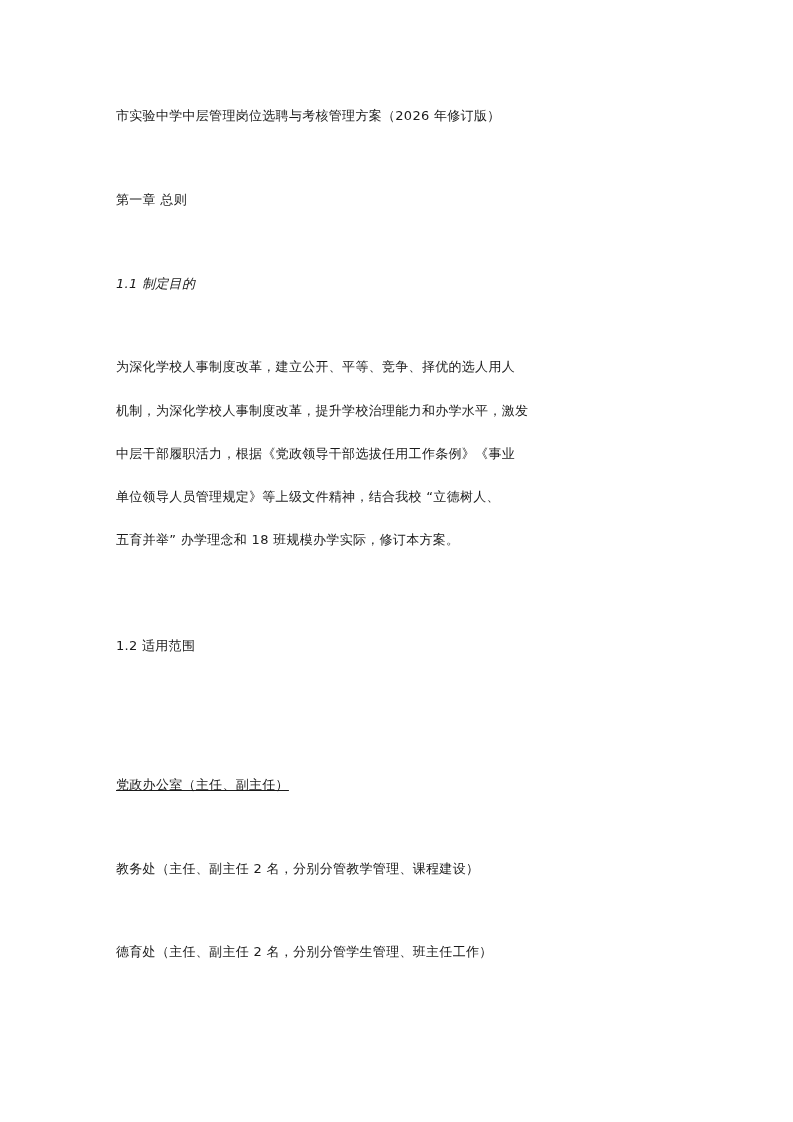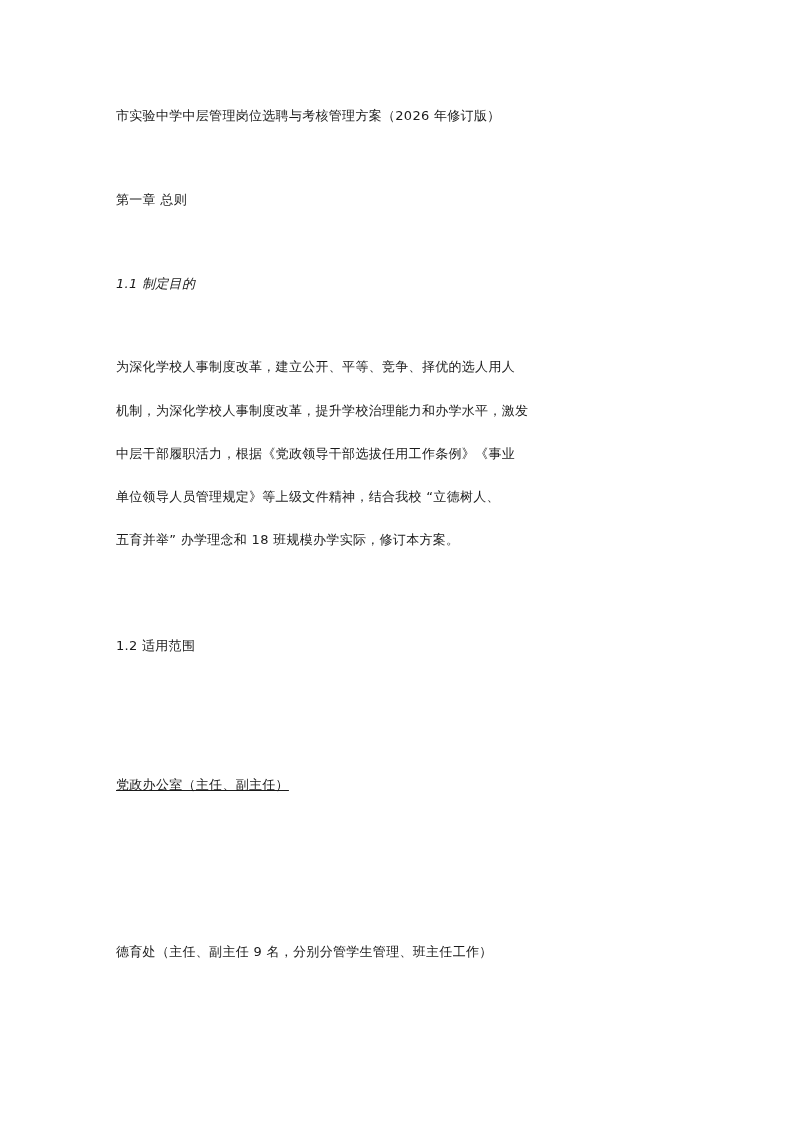--- a/index.html
+++ b/index.html
@@ -17,14 +17,15 @@
   <div class="line" style="top:272px;font-style:italic;">1.1  制定目的</div>
 
   <div class="line" style="top:355px;">为深化学校人事制度改革，建立公开、平等、竞争、择优的选人用人</div>
   <div class="line" style="top:399px;">机制，为深化学校人事制度改革，提升学校治理能力和办学水平，激发</div>
   <div class="line" style="top:485px;">单位领导人员管理规定》等上级文件精神，结合我校 “立德树人、</div>
   <div class="line" style="top:442px;">中层干部履职活力，根据《党政领导干部选拔任用工作条例》《事业</div>
   <div class="line" style="top:528px;">五育并举” 办学理念和 18 班规模办学实际，修订本方案。</div>
 
   <div class="line" style="top:606px;margin-top:28px;">1.2  适用范围</div>
   <div class="line" style="top:773px;text-decoration:underline;">党政办公室（主任、副主任）</div>
-  <div class="line" style="top:940px;">德育处（主任、副主任 9 名，分别分管学生管理、班主任工作）</div>
+  <div class="line" style="top:857px;">教务处（主任、副主任 2 名，分别分管教学管理、课程建设）</div>
+  <div class="line" style="top:940px;">德育处（主任、副主任 2 名，分别分管学生管理、班主任工作）</div>
 </div>
 
 </body></html>

